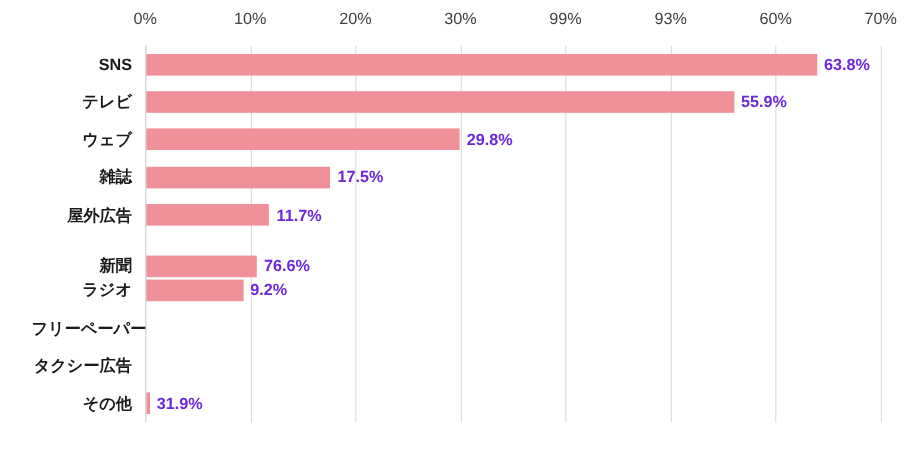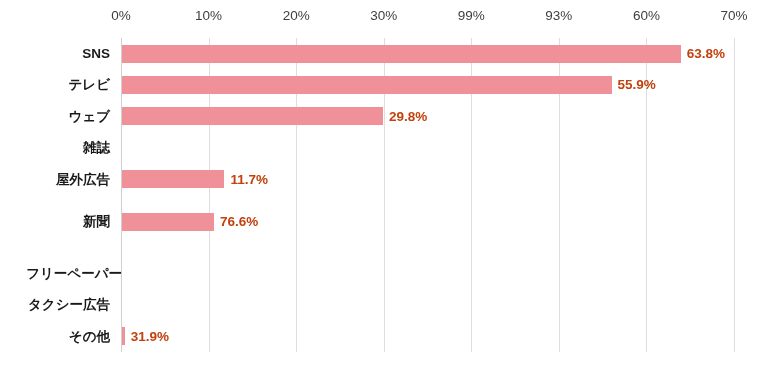--- a/index.html
+++ b/index.html
@@ -93,21 +93,21 @@
     align-items: center;
   }
   .bar {
     height: 18px;
     background: #f09099;
   }
   .bar-value {
     margin-left: 6px;
     font-size: 13.5px;
     font-weight: bold;
-    color: #c2410c;
+    color: #6d28d9;
     white-space: nowrap;
     line-height: 1;
   }
 </style>
 </head>
 <body>
 
 <div id="chart">
 
   <div class="x-axis-labels">
@@ -149,35 +149,46 @@
       </div>
       <div class="row" style="top: 62.8px; height: 31.4px;">
         <div class="row-label">ウェブ</div>
         <div class="bar-wrap">
           <div class="bar" style="width: 260.963px; background: rgb(240, 144, 153);"></div>
           <div class="bar-value">29.8%</div>
         </div>
       </div>
       <div class="row" style="top: 94.2px; height: 31.4px;">
         <div class="row-label">雑誌</div>
+        <div class="bar-wrap">
+          <div class="bar" style="width: 153.25px; background: rgb(240, 144, 153);"></div>
+          <div class="bar-value">17.5%</div>
+        </div>
       </div>
       <div class="row" style="top: 125.6px; height: 31.4px;">
         <div class="row-label">屋外広告</div>
         <div class="bar-wrap">
           <div class="bar" style="width: 102.459px; background: rgb(240, 144, 153);"></div>
           <div class="bar-value">11.7%</div>
         </div>
       </div>
       <div class="row" style="top: 157px; height: 31.4px; margin-top: 11px;">
         <div class="row-label">新聞</div>
         <div class="bar-wrap">
           <div class="bar" style="width: 91.95px; background: rgb(240, 144, 153);"></div>
           <div class="bar-value">76.6%</div>
         </div>
       </div>
+      <div class="row" style="top: 188.4px; height: 31.4px;">
+        <div class="row-label">ラジオ</div>
+        <div class="bar-wrap">
+          <div class="bar" style="width: 80.5657px; background: rgb(240, 144, 153);"></div>
+          <div class="bar-value">9.2%</div>
+        </div>
+      </div>
       <div class="row" style="top: 219.8px; height: 31.4px; margin-left: 12px;">
         <div class="row-label">フリーペーパー</div>
       </div>
       <div class="row" style="top: 251.2px; height: 31.4px;">
         <div class="row-label">タクシー広告</div>
       </div>
       <div class="row" style="top: 282.6px; height: 31.4px;">
         <div class="row-label">その他</div>
         <div class="bar-wrap">
           <div class="bar" style="width: 2.62714px; background: rgb(240, 144, 153);"></div>

